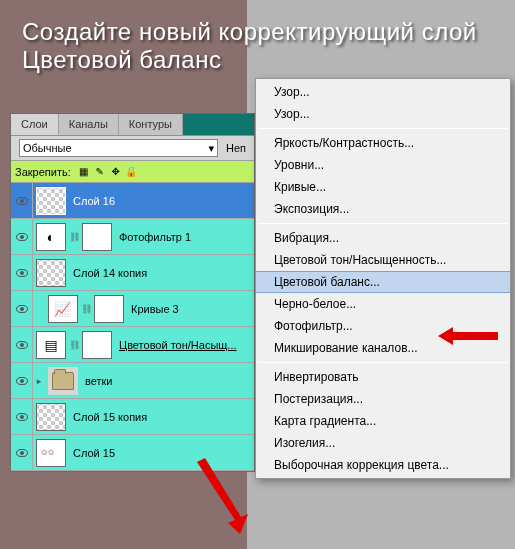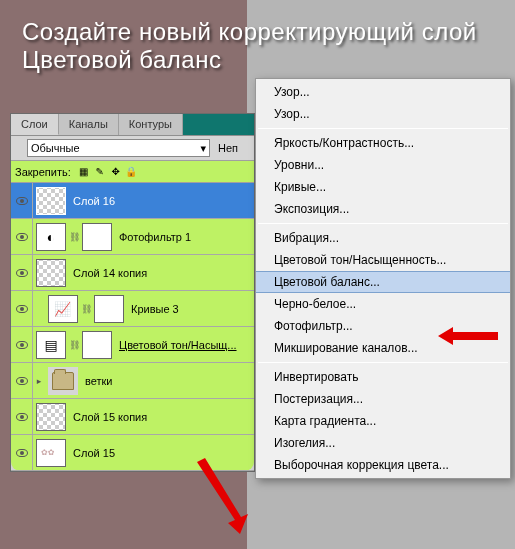--- a/index.html
+++ b/index.html
@@ -2,27 +2,27 @@
 <html><head>
 <meta charset="utf-8">
 <style>
   * { box-sizing: border-box; margin: 0; padding: 0; font-family: Tahoma, Arial, sans-serif; }
   body { width: 515px; height: 549px; background: linear-gradient(to right, #8a6f6f 0%, #8a6f6f 48%, #b5b5b5 48%, #b5b5b5 100%); position: relative; overflow: hidden; }
   .headline { position: absolute; top: 18px; left: 22px; right: 20px; font-family: Impact, "Arial Black", sans-serif; font-size: 24px; color: #fff; line-height: 1.15; text-shadow: 2px 2px 3px rgba(0,0,0,.6); letter-spacing: .5px; }
   .panel { position: absolute; top: 113px; left: 10px; width: 245px; background: #d6d6d6; border: 1px solid #6b6b6b; }
   .tabs { display: flex; background: #0f766e; border-bottom: 1px solid #8f8f8f; height: 22px; }
   .tab { font-size: 11px; padding: 4px 10px 3px; color: #333; border-right: 1px solid #a0a0a0; cursor: pointer; background: #c4c4c4; }
   .tab.active { background: #d6d6d6; border-bottom: 1px solid #d6d6d6; position: relative; top: 0; }
-  .blend-row { display: flex; align-items: center; padding: 3px 16px; border-bottom: 1px solid #a0a0a0; background: #d6d6d6; }
+  .blend-row { display: flex; align-items: center; padding: 3px 8px; border-bottom: 1px solid #a0a0a0; background: #d6d6d6; }
   .blend-select { flex: 1; font-size: 11px; height: 18px; border: 1px solid #888; background: #fff; padding-left: 3px; display:flex; align-items:center; justify-content:space-between; padding-right:3px; }
   .opacity-label { font-size: 11px; margin-left: 8px; }
   .lock-row { display: flex; align-items: center; padding: 3px 4px; font-size: 11px; background: #bef264; border-bottom: 1px solid #a0a0a0; gap: 2px; height:22px; }
   .lock-row .lbl { margin-right: 4px; }
   .icon-sml { width: 14px; height: 14px; display: inline-flex; align-items:center; justify-content:center; font-size:10px; }
-  .layers { background: #bef264; border-radius: 9px; }
+  .layers { background: #5eead4; }
   .layer-row { display: flex; align-items: center; height: 36px; border-bottom: 1px solid #a8a8a8; }
   .eye-col { width: 22px; height: 100%; display:flex; align-items:center; justify-content:center; border-right:1px solid #a8a8a8; }
   .eye { width: 12px; height: 8px; border: 1px solid #555; border-radius: 50% / 60%; position: relative; }
   .eye::after { content:''; position:absolute; width:4px; height:4px; background:#555; border-radius:50%; top:1px; left:3px; }
   .sub-col { width: 12px; border-right: 0; }
   .thumb { width: 30px; height: 28px; margin: 0 3px; border: 1px solid #666; background: repeating-conic-gradient(#ccc 0% 25%, #fff 0% 50%) 50% / 8px 8px; flex-shrink:0; }
   .thumb.white { background:#fff; }
   .thumb.adj { background:#fff; display:flex; align-items:center; justify-content:center; font-size:14px; }
   .thumb.folder { background:#d6d6d6; border:none; display:flex; align-items:center; justify-content:center; }
   .link-chain { width:10px; font-size:9px; text-align:center; color:#555; }

